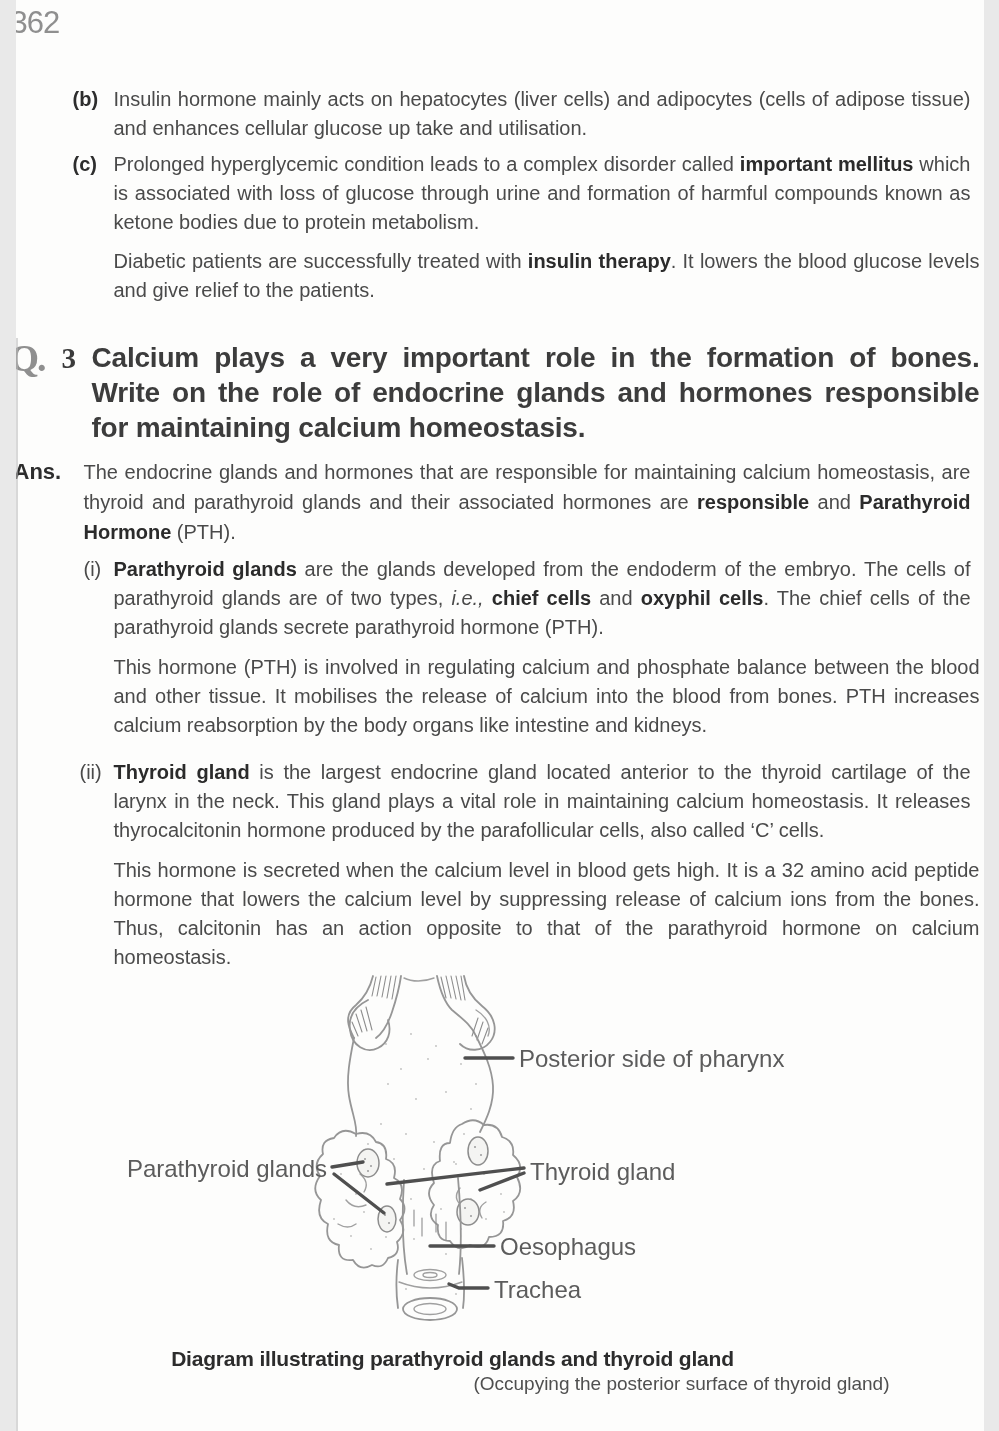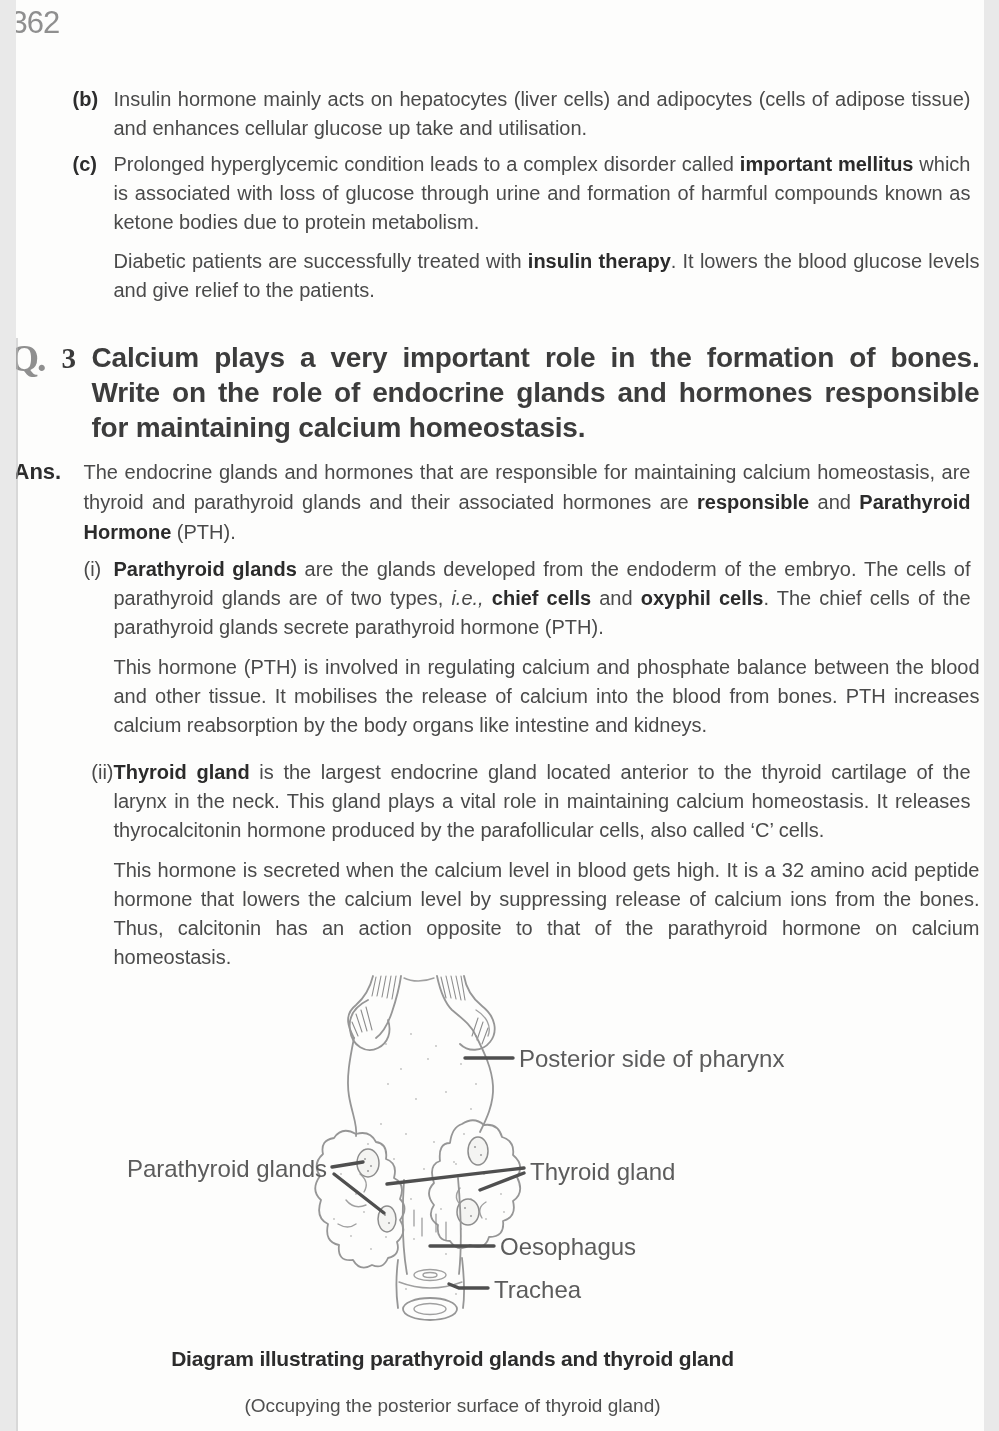--- a/index.html
+++ b/index.html
@@ -39,29 +39,29 @@
   .qtext{flex:1;text-align:justify;font-weight:700;color:#3c3c3c;
          font-size:28px;line-height:35px;padding-right:4px;letter-spacing:-0.2px;}
 
   
   #ans{margin:12px 0 0 0;}
   .anslabel{flex:0 0 70px;font-weight:700;color:#2d2d2d;font-size:22px;line-height:30px;margin-left:-2px;}
   #ans .ptext{line-height:30px;}
 
   #item-i{margin:8px 0 0 68px;}   #item-i .plabel{width:30px;font-weight:400;color:#4a4a4a;}
   #item-i2{margin:11px 0 18px 98px;}
-  #item-ii{margin:12px 0 0 64px;} #item-ii .plabel{width:34px;font-weight:400;color:#4a4a4a;text-align:right;}
+  #item-ii{margin:12px 0 0 64px;} #item-ii .plabel{width:34px;font-weight:400;color:#4a4a4a;}
   #item-ii2{margin:11px 0 0 98px;}
 
   
   .figure{margin-top:2px;}
   .fig-svg{display:block;}
   .fig-caption{width:874px;text-align:center;font-weight:700;color:#2c2c2c;
                font-size:21px;line-height:26px;margin-top:20px;letter-spacing:-0.2px;}
-  .fig-subcaption{width:874px;text-align:center;color:#4f4f4f;font-size:19px;line-height:24px;margin-top:22px;}
+  .fig-subcaption{width:874px;text-align:right;color:#4f4f4f;font-size:19px;line-height:24px;}
 
   svg text{font-family:"Liberation Sans", sans-serif;font-size:24px;fill:#5c5c5c;}
   .ln{stroke:#4f4f4f;stroke-width:3.4;stroke-linecap:round;fill:none;}
   .outline{stroke:#969696;stroke-width:1.8;fill:none;stroke-linecap:round;stroke-linejoin:round;}
   .outline2{stroke:#a0a0a0;stroke-width:1.4;fill:none;stroke-linecap:round;stroke-linejoin:round;}
   .hatch{stroke:#8d8d8d;stroke-width:1.1;fill:none;stroke-linecap:round;}
   .gland{stroke:#8d8d8d;stroke-width:1.5;fill:#f4f4f2;}
   .dots circle{fill:#9b9b9b;}
 </style>
 </head>

